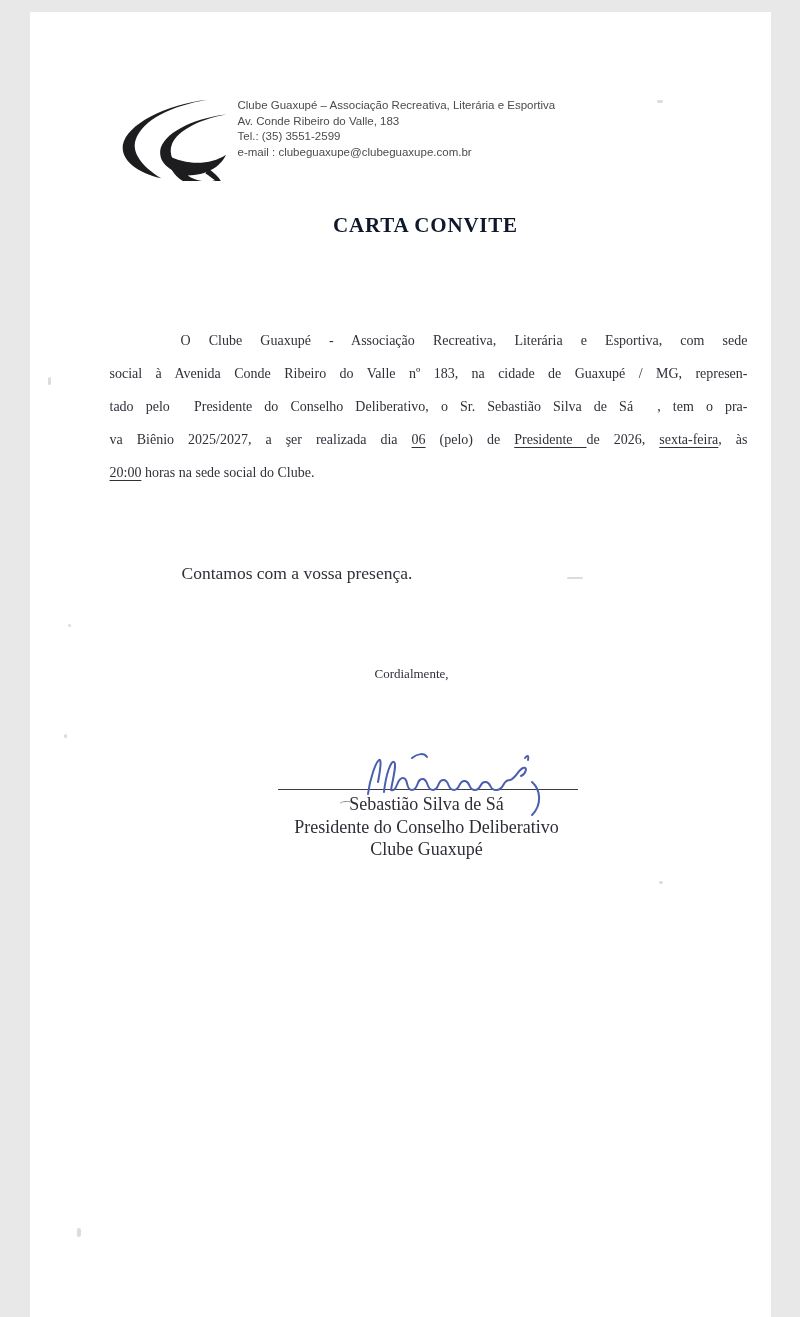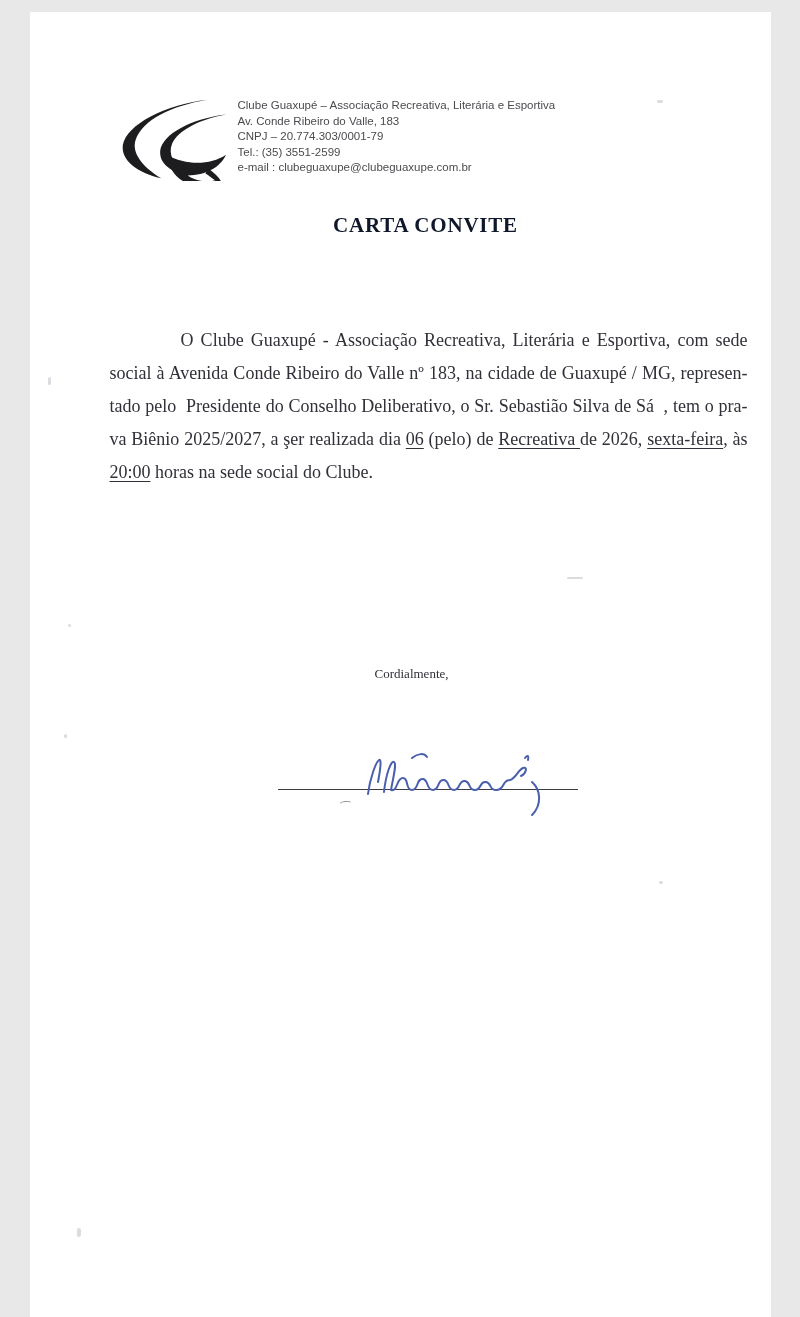--- a/index.html
+++ b/index.html
@@ -25,21 +25,21 @@
   .doc-title{
     position:absolute;left:0;top:201px;width:792px;
     text-align:center;
     font-size:21px;font-weight:bold;letter-spacing:0.8px;
     color:#0f172a;
     font-family:Liberation Serif, serif;
   }
   
   .paragraph{
     position:absolute;left:80px;top:312px;width:638px;
-    font-size:18px;line-height:33px;
+    font-size:14px;line-height:33px;
   }
   .jline{text-align:justify;text-align-last:justify;white-space:normal;}
   .jline.indent{text-indent:71px;}
   .jline.jlast{text-align-last:left;}
   .u{text-decoration:underline;text-underline-offset:3px;text-decoration-thickness:1px;}
   .closing-line{position:absolute;left:152px;top:551px;font-size:17.5px;}
   .salutation{position:absolute;left:345px;top:654px;font-size:13px;}
   
   .sig-rule{position:absolute;left:248px;top:777px;width:300px;height:1.4px;background:#3c3c42;}
   .sig-ink{position:absolute;left:330px;top:736px;width:195px;height:72px;}
@@ -62,52 +62,57 @@
       <path d="M97 4 C 54 9, 15 29, 11 50 C 9 66, 26 78, 50 84 C 29 71, 20 57, 24 45 C 31 24, 61 10, 97 4 Z"></path>
       <path d="M116 19 C 81 23, 51 39, 49 56 C 48 69, 59 77, 76 81 C 62 70, 57 59, 61 49 C 67 35, 89 24, 116 19 Z"></path>
       <path d="M55 60 C 76 71, 99 71, 116 60 C 110 73, 95 81, 77 81 C 85 87, 98 89, 108 85 C 97 94, 78 92, 68 84 C 61 78, 57 69, 55 60 Z"></path>
       <path d="M98 74 C 106 80, 111 85, 113 92 C 106 87, 100 82, 95 79 Z"></path>
     </g>
   </svg>
 
   <div class="header-text">
     <div>Clube Guaxupé – Associação Recreativa, Literária e Esportiva</div>
     <div>Av. Conde Ribeiro do Valle, 183</div>
-    <div>CNPJ – 20.774.303/0001-79</div>
     <div>Tel.: (35) 3551-2599</div>
     <div>e-mail : clubeguaxupe@clubeguaxupe.com.br</div>
   </div>
 
   <div class="doc-title">CARTA CONVITE</div>
 
   <div class="paragraph">
     <div class="jline indent"><span>O Clube Guaxupé - Associação Recreativa, Literária e Esportiva, com sede</span></div>
     <div class="jline"><span>social à Avenida Conde Ribeiro do Valle nº 183, na cidade de Guaxupé / MG, represen-</span></div>
     <div class="jline"><span>tado pelo &nbsp;Presidente do Conselho Deliberativo, o Sr. Sebastião Silva de Sá&nbsp; , tem o pra-</span></div>
-    <div class="jline"><span>va Biênio 2025/2027, a şer realizada dia </span><span class="u">06</span><span> (pelo) de </span><span class="u">Recreativa </span><span>de 2026, </span><span class="u">sexta-feira</span><span>, às</span></div>
+    <div class="jline"><span>va Biênio 2025/2027, a şer realizada dia </span><span class="u">06</span><span> (pelo) de </span><span class="u">Presidente </span><span>de 2026, </span><span class="u">sexta-feira</span><span>, às</span></div>
     <div class="jline jlast"><span class="u">20:00</span><span> horas na sede social do Clube.</span></div>
   </div>
 
+  <div class="closing-line">Contamos com a vossa presença.</div>
 
   <div class="salutation">Cordialmente,</div>
 
   <div class="sig-rule"></div>
 
   <svg class="sig-ink" viewBox="0 0 195 72" aria-hidden="true">
     <g fill="none" stroke="#4a5fae" stroke-width="2" stroke-linecap="round" stroke-linejoin="round">
       <path d="M8 46 C 10 30, 16 14, 19 12 C 22 10, 20 24, 18 34"></path>
       <path d="M24 44 C 26 26, 31 12, 34 14 C 37 16, 33 30, 31 42 C 38 44, 36 30, 43 30 C 49 30, 45 42, 52 42 C 59 42, 56 30, 63 31 C 69 32, 66 42, 73 42 C 80 42, 77 31, 84 32 C 90 33, 87 42, 94 42 C 101 42, 98 32, 105 33 C 111 34, 108 42, 115 42 C 122 42, 119 33, 126 34 C 132 35, 129 43, 137 42 C 145 41, 142 32, 150 32 C 156 30, 158 22, 163 20 C 168 18, 166 26, 161 28"></path>
       <path d="M165 10 C 167 7, 169 7, 168 12"></path>
       <path d="M52 10 C 58 5, 64 5, 67 9"></path>
       <path d="M172 34 C 181 42, 182 57, 172 67"></path>
     </g>
   </svg>
 
   <div class="pen-mark"></div>
 
+  <div class="sig-block">
+    <div>Sebastião Silva de Sá</div>
+    <div>Presidente do Conselho Deliberativo</div>
+    <div>Clube Guaxupé</div>
+  </div>
 
   <div class="artifact" style="left:627px;top:88px;width:6px;height:3px;"></div>
   <div class="artifact" style="left:18px;top:365px;width:3px;height:8px;"></div>
   <div class="artifact" style="left:761px;top:364px;width:4px;height:9px;"></div>
   <div class="artifact" style="left:537px;top:565px;width:16px;height:2px;"></div>
   <div class="artifact" style="left:38px;top:612px;width:3px;height:3px;"></div>
   <div class="artifact" style="left:34px;top:722px;width:3px;height:4px;"></div>
   <div class="artifact" style="left:629px;top:869px;width:4px;height:3px;"></div>
   <div class="artifact" style="left:47px;top:1216px;width:4px;height:9px;"></div>
 

